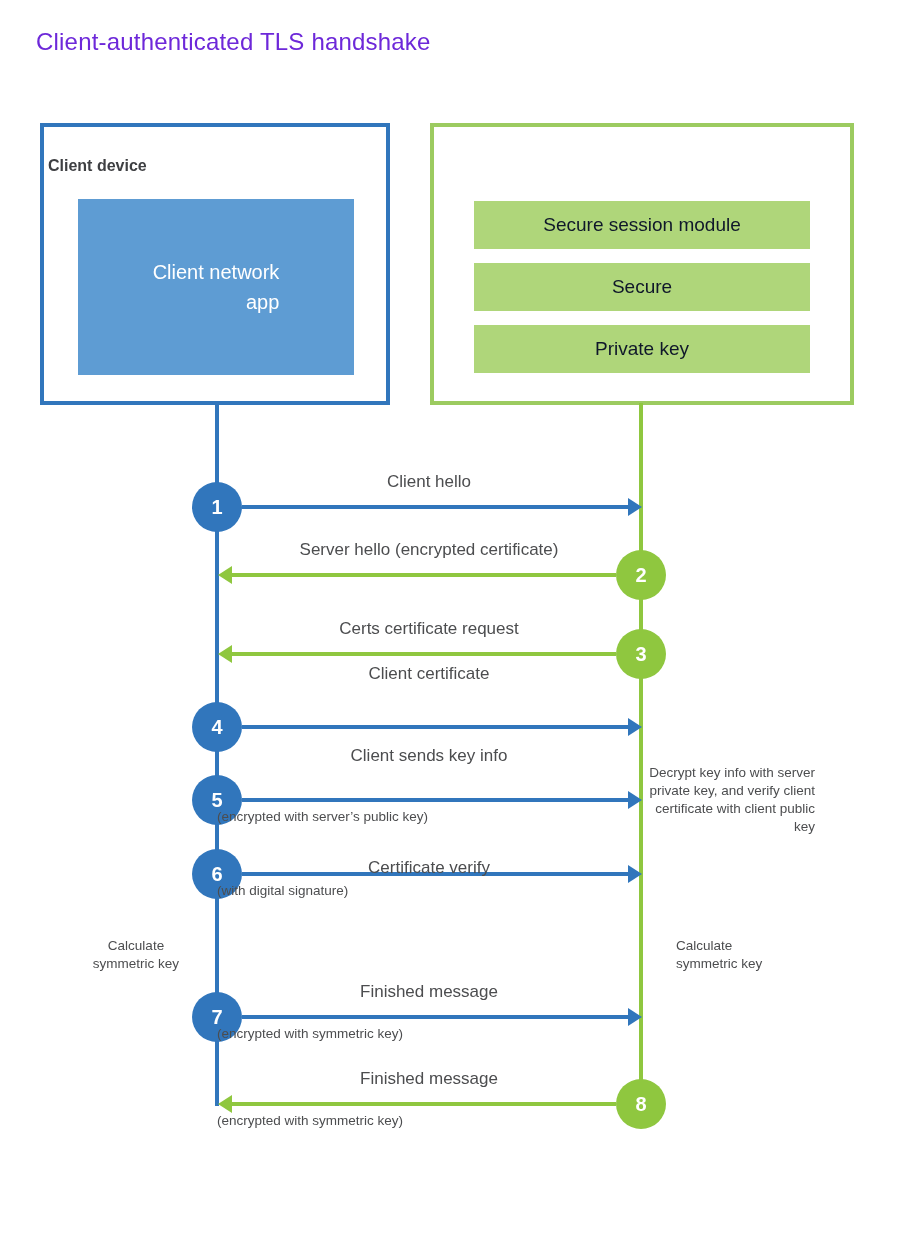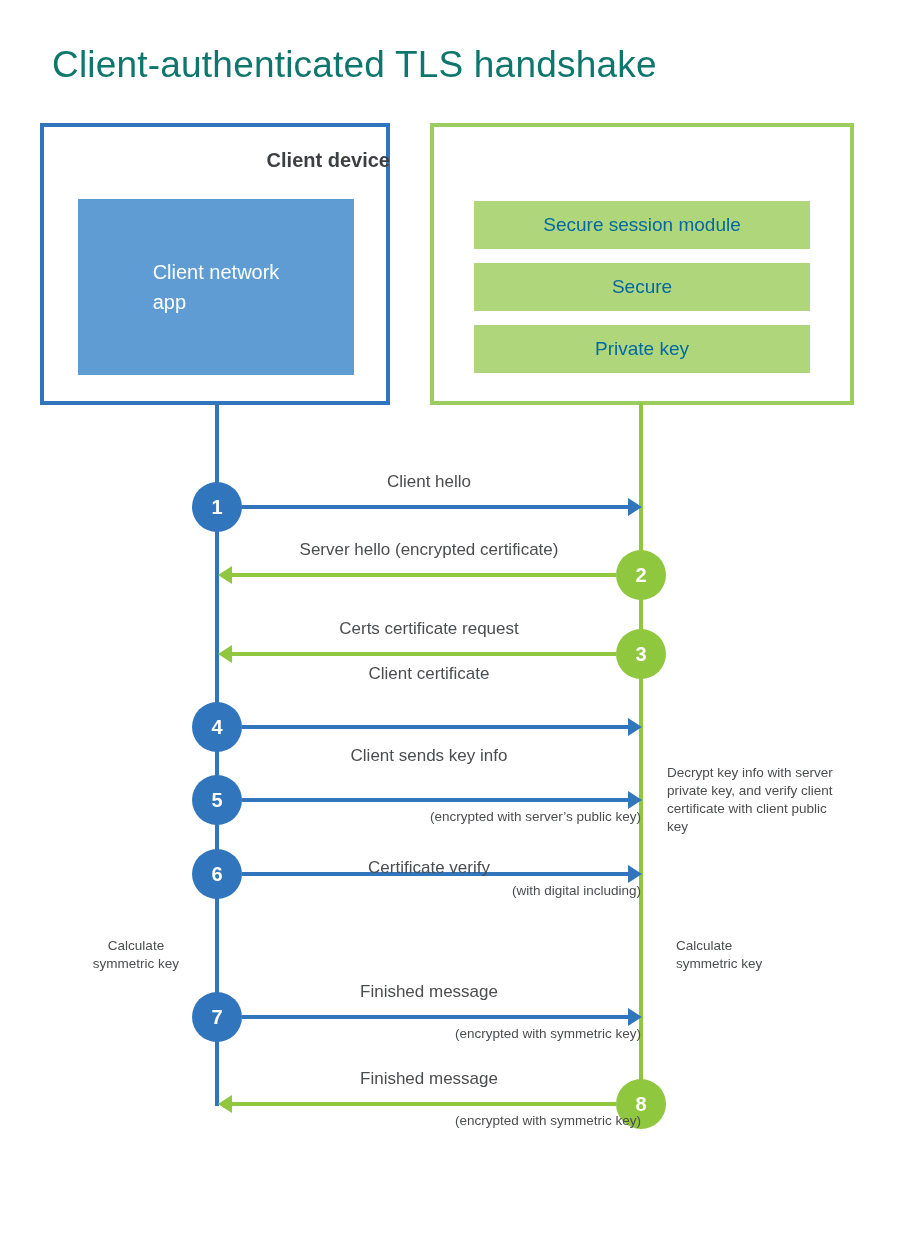--- a/index.html
+++ b/index.html
@@ -1,62 +1,62 @@
 <!DOCTYPE html>
 <html><head>
 <meta charset="utf-8">
 <style>
   html,body{margin:0;padding:0;background:#fff;}
   #canvas{
     position:relative;width:900px;height:1256px;background:#fff;overflow:hidden;
     font-family:"Liberation Sans","DejaVu Sans",sans-serif;
   }
   #page-title{
-    position:absolute;left:36px;top:28px;margin:16px;
-    font-size:37px;font-weight:300;color:#0f766e;letter-spacing:.2px;
+    position:absolute;left:36px;top:28px;margin:0;
+    font-size:24px;font-weight:300;color:#6d28d9;letter-spacing:.2px;
   }
   .box{position:absolute;top:123px;height:282px;background:#fff;box-sizing:border-box;}
   #client-box{left:40px;width:350px;border:4px solid var(--blue);}
   #server-box{left:430px;width:424px;border:4px solid var(--green-border);}
-  .box-title{position:absolute;top:149px;margin:0;text-align:right;
-    font-size:20px;font-weight:bold;color:var(--heading);}
+  .box-title{position:absolute;top:149px;margin:8px;text-align:left;
+    font-size:16px;font-weight:bold;color:var(--heading);}
   #client-title{left:40px;width:350px;}
   #server-title{left:430px;width:424px;}
   #client-app{
     position:absolute;left:78px;top:199px;width:276px;height:176px;
     background:var(--blue-fill);color:#fff;font-size:20px;line-height:30px;
-    display:flex;align-items:center;justify-content:center;text-align:left;
+    display:flex;align-items:center;justify-content:center;text-align:right;
     white-space:pre-line;
   }
   .bar{
     position:absolute;left:474px;width:336px;height:48px;background:var(--green-fill);
-    color:#0369a1;font-size:19px;display:flex;align-items:center;justify-content:center;
+    color:#0f172a;font-size:19px;display:flex;align-items:center;justify-content:center;
   }
   .lifeline{position:absolute;width:4px;}
   .lifeline.blue{left:215px;top:403px;height:703px;background:var(--blue);}
   .lifeline.green{left:639px;top:403px;height:702px;background:var(--green);}
   .circle{
     position:absolute;width:50px;height:50px;border-radius:50%;
     color:#fff;font-size:20px;font-weight:bold;
     display:flex;align-items:center;justify-content:center;
   }
   .circle.blue{background:var(--blue);}
   .circle.green{background:var(--green);}
   .shaft{position:absolute;height:4px;}
   .shaft.blue{background:var(--blue);}
   .shaft.green{background:var(--green);}
   .head{position:absolute;width:0;height:0;border-top:9px solid transparent;border-bottom:9px solid transparent;}
   .head.right{border-left:14px solid var(--blue);}
   .head.left{border-right:14px solid var(--green);}
   .msg-label{position:absolute;left:217px;width:424px;text-align:center;
     font-size:17px;color:var(--text);}
-  .msg-sub{position:absolute;left:217px;width:424px;text-align:right;
+  .msg-sub{position:absolute;left:217px;width:424px;text-align:left;
     font-size:13.5px;color:var(--text);}
   .note{position:absolute;font-size:13.5px;line-height:18px;color:var(--text);white-space:pre-line;}
-  #note-decrypt{left:667px;top:764px;width:172px;text-align:left;}
+  #note-decrypt{left:643px;top:764px;width:172px;text-align:right;}
   #note-calc-left{left:85px;top:937px;width:102px;text-align:center;}
   #note-calc-right{left:676px;top:937px;width:110px;text-align:left;}
 </style>
 </head>
 <body>
 
 <div id="canvas" style="--blue: #3176BC; --blue-fill: #5E9CD3; --green: #8FC73F; --green-border: #9CCB60; --green-fill: #AFD67A; --text: #4C4D4F; --heading: #3E3F42;">
 
   <h1 id="page-title">Client-authenticated TLS handshake</h1>
 
@@ -94,21 +94,21 @@
       <div class="msg-label" style="top: 664px;">Client certificate</div>
       <div class="shaft blue" style="left: 242px; top: 798px; width: 386px;"></div>
       <div class="head right" style="left: 628px; top: 791px;"></div>
       <div class="circle blue" style="left: 192px; top: 775px;">5</div>
       <div class="msg-label" style="top: 746px;">Client sends key info</div>
       <div class="msg-sub" style="top: 809px;">(encrypted with server’s public key)</div>
       <div class="shaft blue" style="left: 242px; top: 872px; width: 386px;"></div>
       <div class="head right" style="left: 628px; top: 865px;"></div>
       <div class="circle blue" style="left: 192px; top: 849px;">6</div>
       <div class="msg-label" style="top: 839px; margin-top: 19px;">Certificate verify</div>
-      <div class="msg-sub" style="top: 883px;">(with digital including)</div>
+      <div class="msg-sub" style="top: 883px;">(with digital signature)</div>
       <div class="shaft blue" style="left: 242px; top: 1015px; width: 386px;"></div>
       <div class="head right" style="left: 628px; top: 1008px;"></div>
       <div class="circle blue" style="left: 192px; top: 992px;">7</div>
       <div class="msg-label" style="top: 982px;">Finished message</div>
       <div class="msg-sub" style="top: 1026px;">(encrypted with symmetric key)</div>
       <div class="shaft green" style="left: 232px; top: 1102px; width: 384px;"></div>
       <div class="head left" style="left: 218px; top: 1095px;"></div>
       <div class="circle green" style="left: 616px; top: 1079px;">8</div>
       <div class="msg-label" style="top: 1069px;">Finished message</div>
       <div class="msg-sub" style="top: 1113px;">(encrypted with symmetric key)</div>

